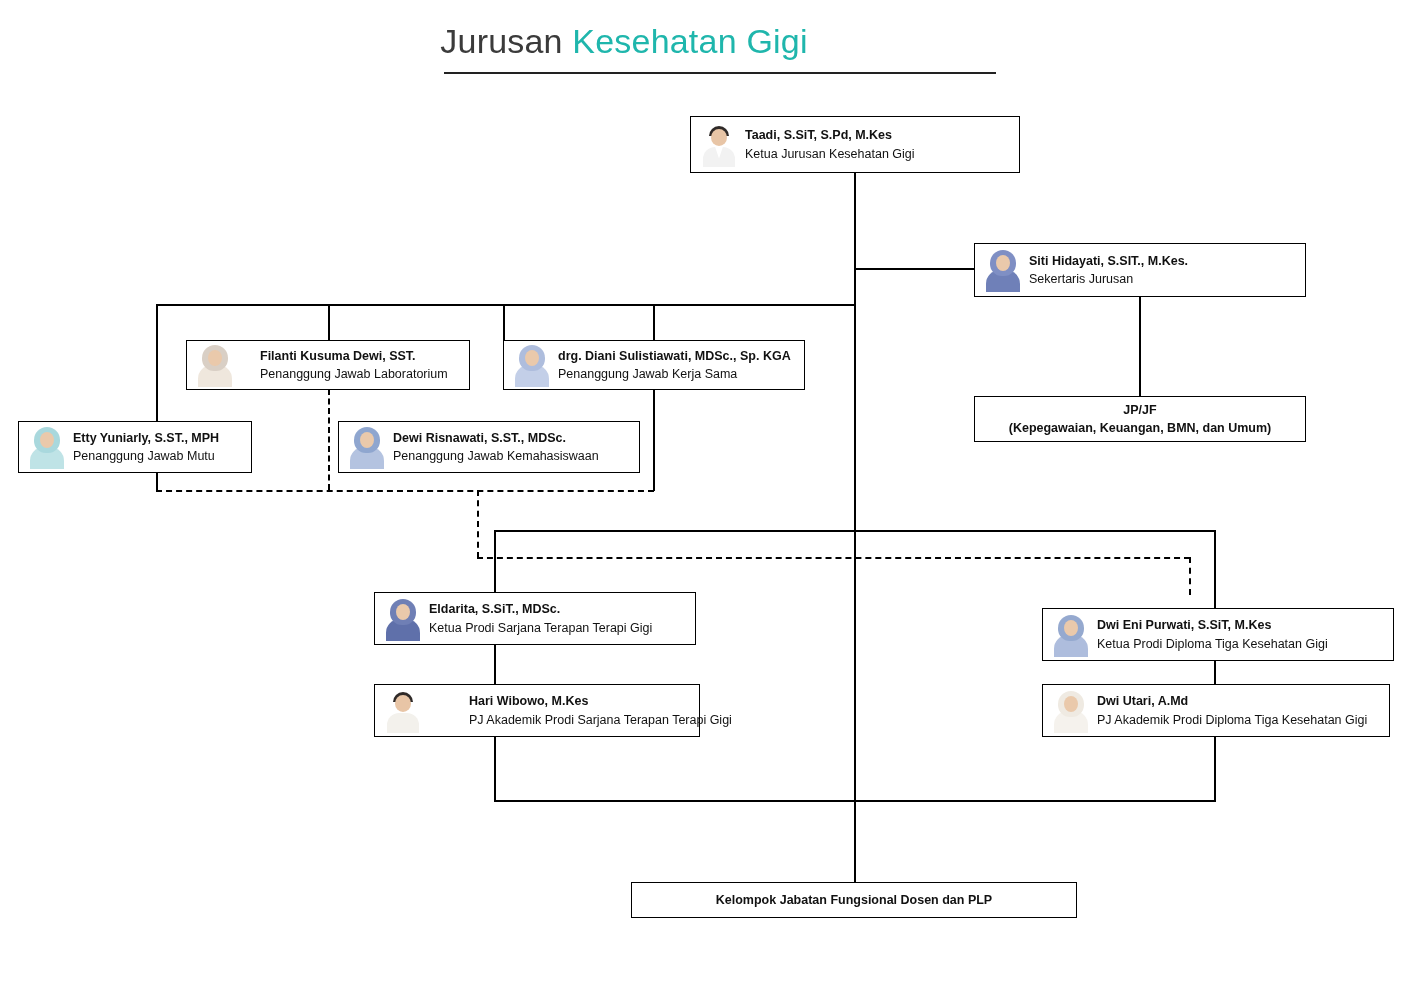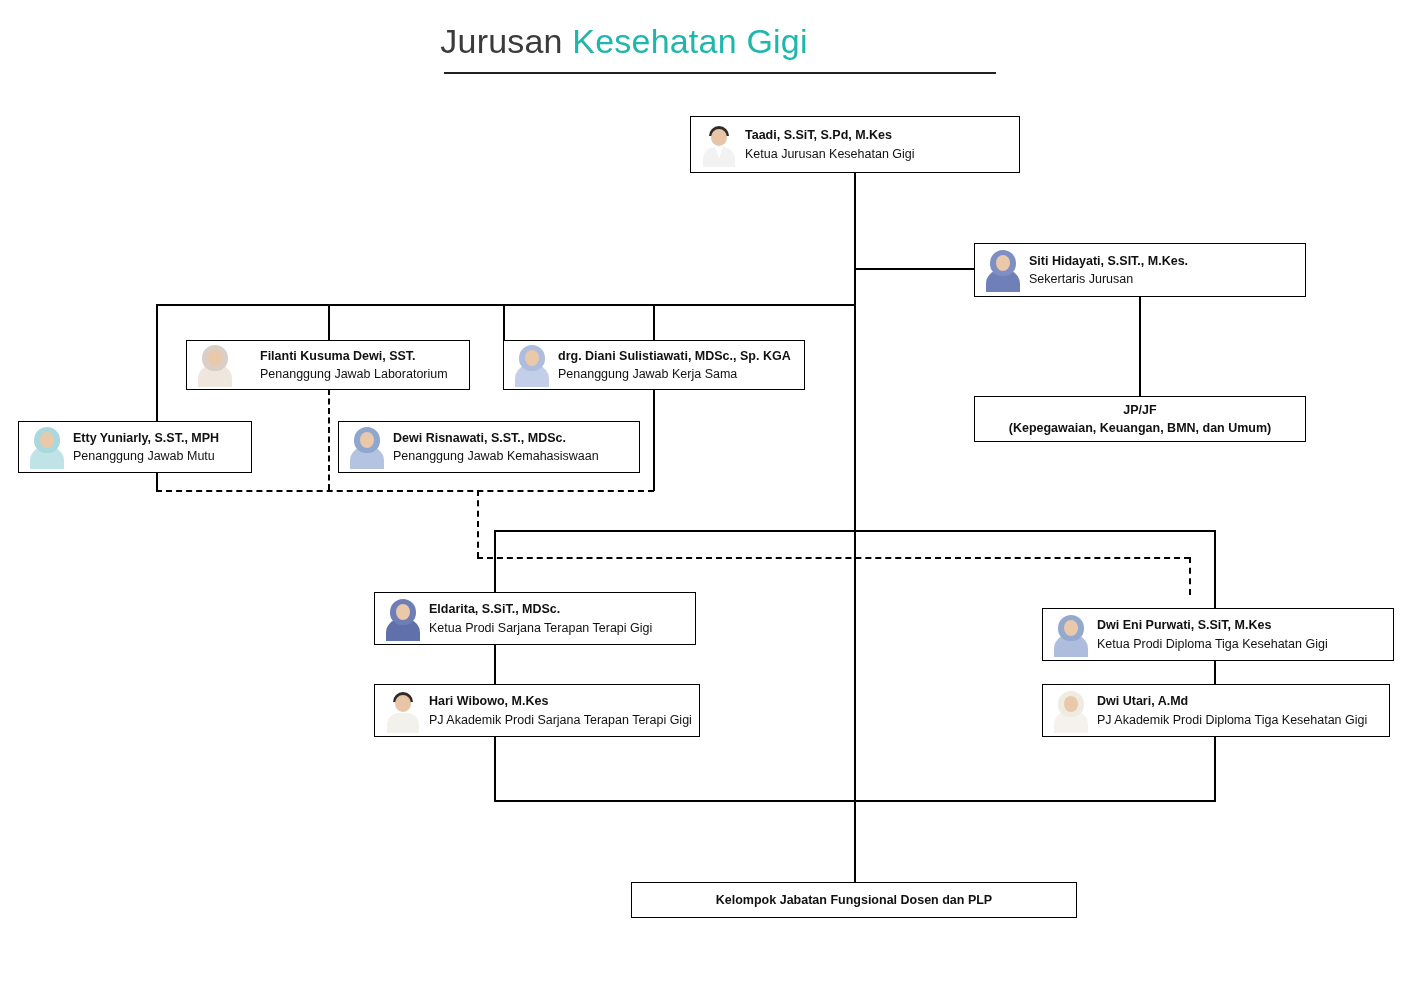--- a/index.html
+++ b/index.html
@@ -322,21 +322,21 @@
         <div class="veil"></div>
         <div class="face"></div>
       </div>
     </div>
     <div class="txt">
       <div class="nm">Dwi Eni Purwati, S.SiT, M.Kes</div>
       <div class="role">Ketua Prodi Diploma Tiga Kesehatan Gigi</div>
     </div>
   </div>
 
-  <div class="node" style="left:374px; top:684px; width:326px; height:53px;">
+  <div class="node" style="left:374px; top:684px; width:326px; height:53px;gap:40px;">
     <div class="photo">
       <div class="av" style="--body:#f3f1ec;">
         <div class="shirt"></div>
         <div class="hair"></div>
         <div class="head"></div>
       </div>
     </div>
     <div class="txt">
       <div class="nm">Hari Wibowo, M.Kes</div>
       <div class="role">PJ Akademik Prodi Sarjana Terapan Terapi Gigi</div>

